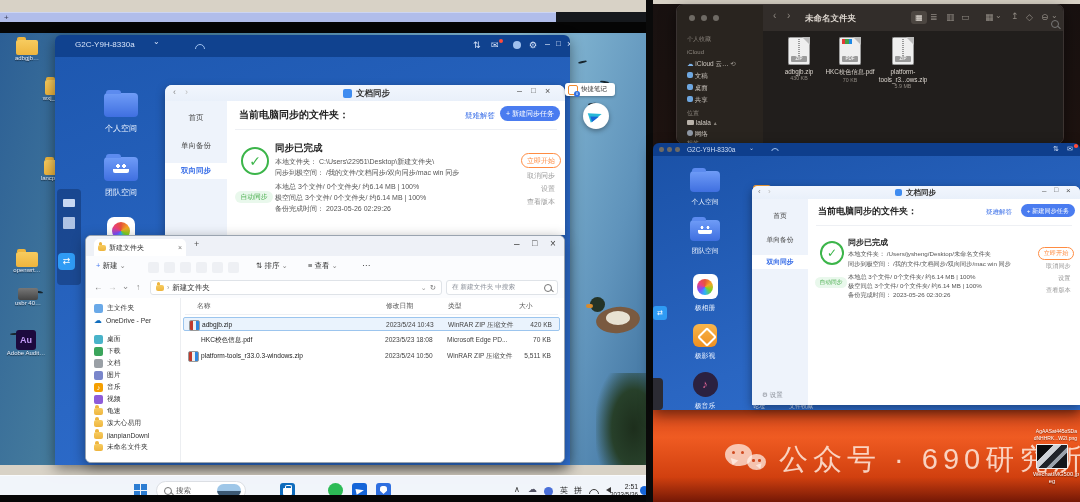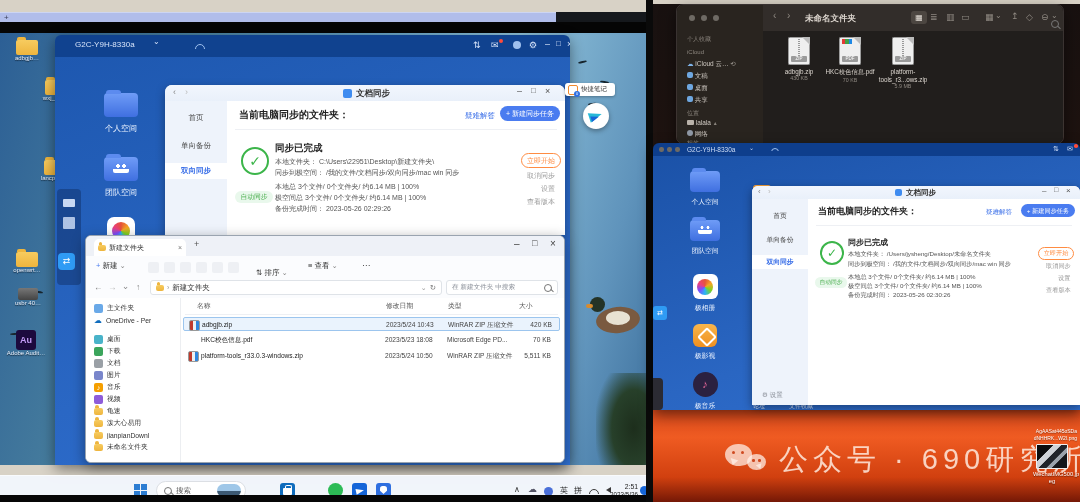--- a/index.html
+++ b/index.html
@@ -234,21 +234,21 @@
       </div>
 
       <div class="a" style="left:0;top:20px;right:0;height:22px;background:#fbfcfe;border-bottom:1px solid #e7eaee;">
         <span class="a" style="left:10px;top:5px;font-size:7.5px;color:#333;"><span class="gplus" style="color:#4a7cf0;"></span> <span>新建</span> <span class="gdown" style="color:#888;"></span></span>
         <span class="a" style="left:62px;top:6px;width:11px;height:11px;background:#eef0f4;border-radius:2px;"></span>
         <span class="a" style="left:78px;top:6px;width:11px;height:11px;background:#eef0f4;border-radius:2px;"></span>
         <span class="a" style="left:94px;top:6px;width:11px;height:11px;background:#eef0f4;border-radius:2px;"></span>
         <span class="a" style="left:110px;top:6px;width:11px;height:11px;background:#eef0f4;border-radius:2px;"></span>
         <span class="a" style="left:126px;top:6px;width:11px;height:11px;background:#eef0f4;border-radius:2px;"></span>
         <span class="a" style="left:142px;top:6px;width:11px;height:11px;background:#eef0f4;border-radius:2px;"></span>
-        <span class="a" style="left:170px;top:5px;font-size:7.5px;color:#333;margin-top:7px;"><span class="gsort"></span> <span>排序</span> <span class="gdown" style="color:#888;"></span></span>
+        <span class="a" style="left:170px;top:5px;font-size:7.5px;color:#333;"><span class="gsort"></span> <span>排序</span> <span class="gdown" style="color:#888;"></span></span>
         <span class="a" style="left:222px;top:5px;font-size:7.5px;color:#333;"><span class="gview"></span> <span>查看</span> <span class="gdown" style="color:#888;"></span></span>
         <span class="a gmore" style="left:276px;top:5px;font-size:8px;color:#333;"></span>
       </div>
 
       <div class="a" style="left:0;top:42px;right:0;height:20px;background:#fbfcfe;border-bottom:1px solid #e7eaee;">
         <span class="a gback" style="left:8px;top:4px;font-size:8.5px;color:#888;"></span>
         <span class="a gfwd" style="left:22px;top:4px;font-size:8.5px;color:#bbb;"></span>
         <span class="a gdown" style="left:36px;top:3px;font-size:8.5px;color:#888;"></span>
         <span class="a gup" style="left:50px;top:4px;font-size:8.5px;color:#888;"></span>
         <div class="a" style="left:64px;top:2px;width:292px;height:15px;background:#fff;border:1px solid #dfe3e8;border-radius:3px;display:flex;align-items:center;gap:3px;padding:0 5px;box-sizing:border-box;">

